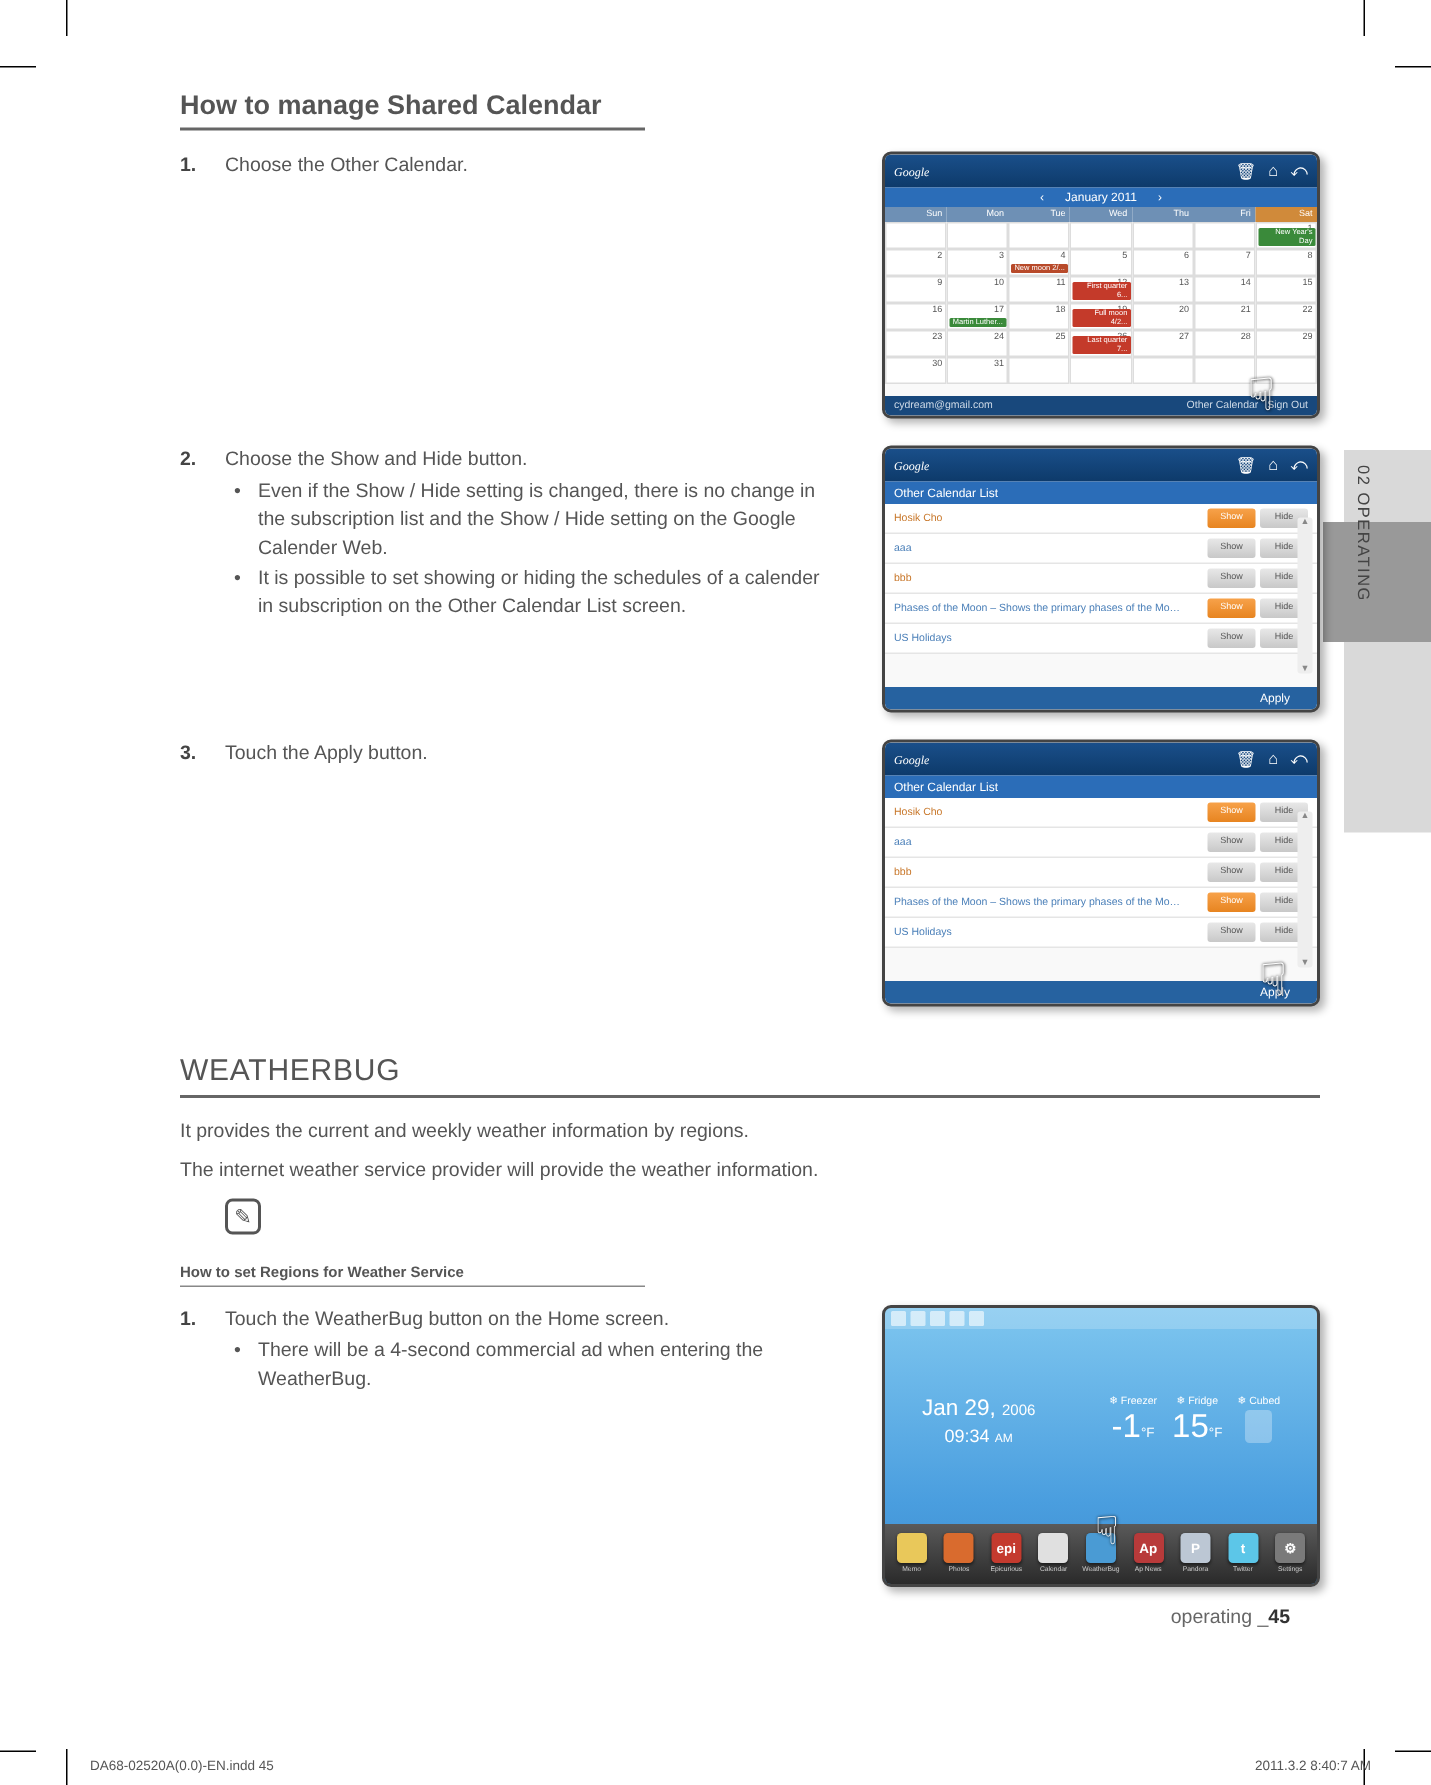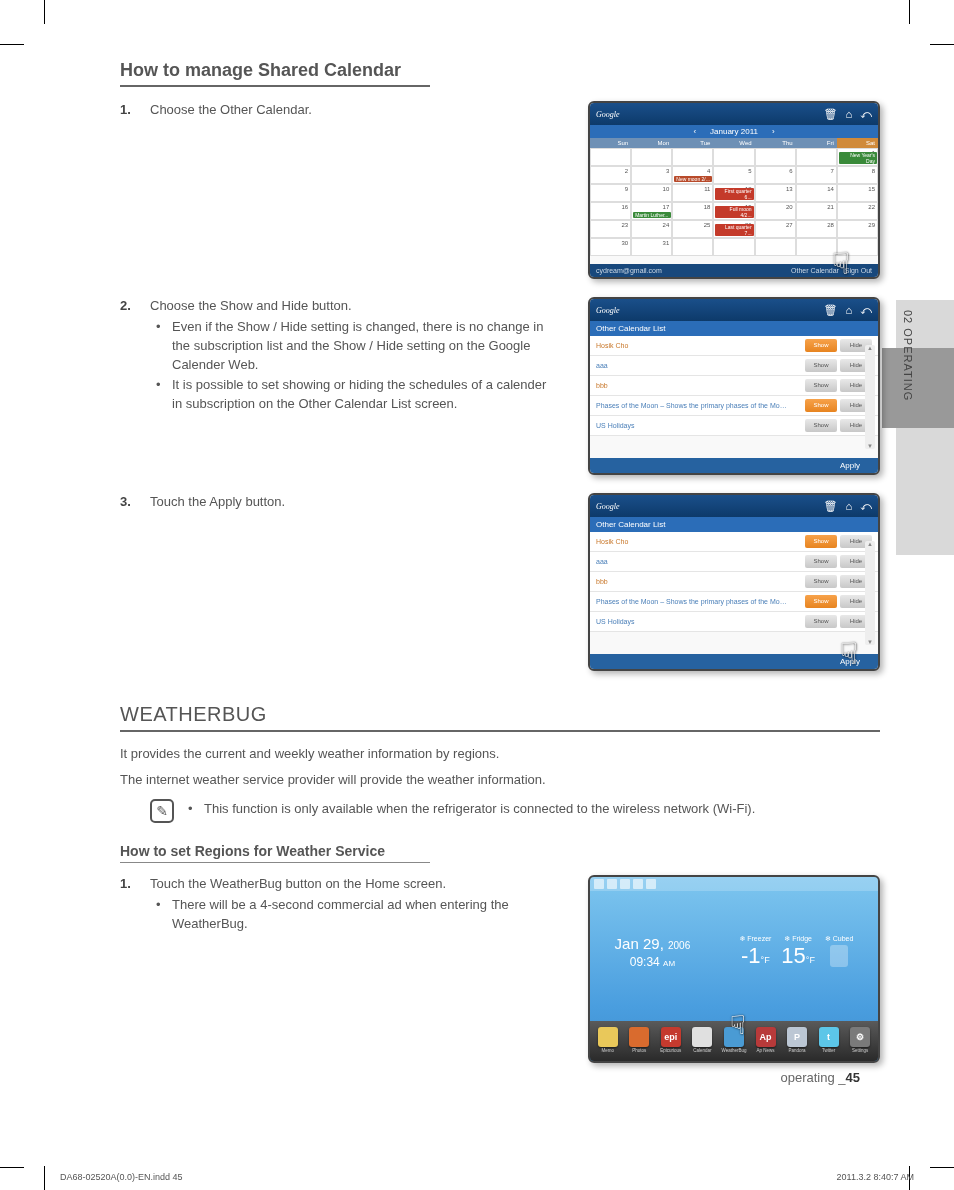--- a/index.html
+++ b/index.html
@@ -6,21 +6,21 @@
   body {
     font-family: Arial, Helvetica, sans-serif;
     background: #fff;
     width: 954px;
     height: 1190px;
     position: relative;
     color: #555;
   }
   .page { position: absolute; top: 60px; left: 120px; width: 760px; height: 1050px; }
   .section-title { font-size: 18px; font-weight: bold; color: #555; border-bottom: 2px solid #666; padding-bottom: 4px; margin-bottom: 14px; }
-  .subsection-title { font-size: 14px; font-weight: bold; color: #555; border-bottom: 1px solid #888; padding-bottom: 3px; margin-bottom: 12px; width: 310px; }
+  .subsection-title { font-size: 10px; font-weight: bold; color: #555; border-bottom: 1px solid #888; padding-bottom: 3px; margin-bottom: 12px; width: 310px; }
   .step-row { display: flex; margin-bottom: 6px; }
   .step-block { width: 430px; padding-left: 30px; position: relative; font-size: 13px; line-height: 1.45; }
   .step-num { position: absolute; left: 0; top: 0; font-weight: bold; color: #444; }
   .bullets { list-style: none; padding-left: 18px; margin-top: 2px; }
   .bullets li { position: relative; margin-bottom: 2px; padding-left: 4px;}
   .bullets li::before { content: "•"; position: absolute; left: -12px; top: 0; }
   .figure { width: 292px; height: 178px; border: 2px solid #444; border-radius: 6px; box-shadow: 3px 3px 6px rgba(0,0,0,0.3); margin-left: auto; position: relative; overflow: hidden; background: #f9f9f9; flex-shrink:0;}
   .fig-header { background: linear-gradient(#1a4f8a,#0d3a6a); height: 22px; display:flex; align-items:center; padding:0 6px; color:#fff; font-size:8px; justify-content:space-between;}
   .fig-header .ggl { font-style:italic; font-family:Georgia,serif; }
   .fig-header .icons { display:flex; gap:8px; font-size:11px;}
@@ -272,23 +272,20 @@
       <div class="hand" style="bottom:-2px; right:20px;">☟</div>
     </div>
   </div>
 
   <h2 class="main-h" style="margin-top:20px;">WEATHERBUG</h2>
   <p class="section2-intro">It provides the current and weekly weather information by regions.</p>
   <p class="section2-intro">The internet weather service provider will provide the weather information.</p>
 
   <div class="note-row">
     <div class="note-icon">✎</div>
-    <ul class="bullets" style="padding-left:14px; margin-top:2px;">
-      <li>This function is only available when the refrigerator is connected to the wireless network (Wi-Fi).</li>
-    </ul>
   </div>
 
   <div class="subsection-title">How to set Regions for Weather Service</div>
 
   <div class="step-row" style="height:200px;">
     <div class="step-block">
       <span class="step-num">1.</span>
       <span>Touch the WeatherBug button on the Home screen.</span>
       <ul class="bullets">
         <li>There will be a 4-second commercial ad when entering the WeatherBug.</li>

